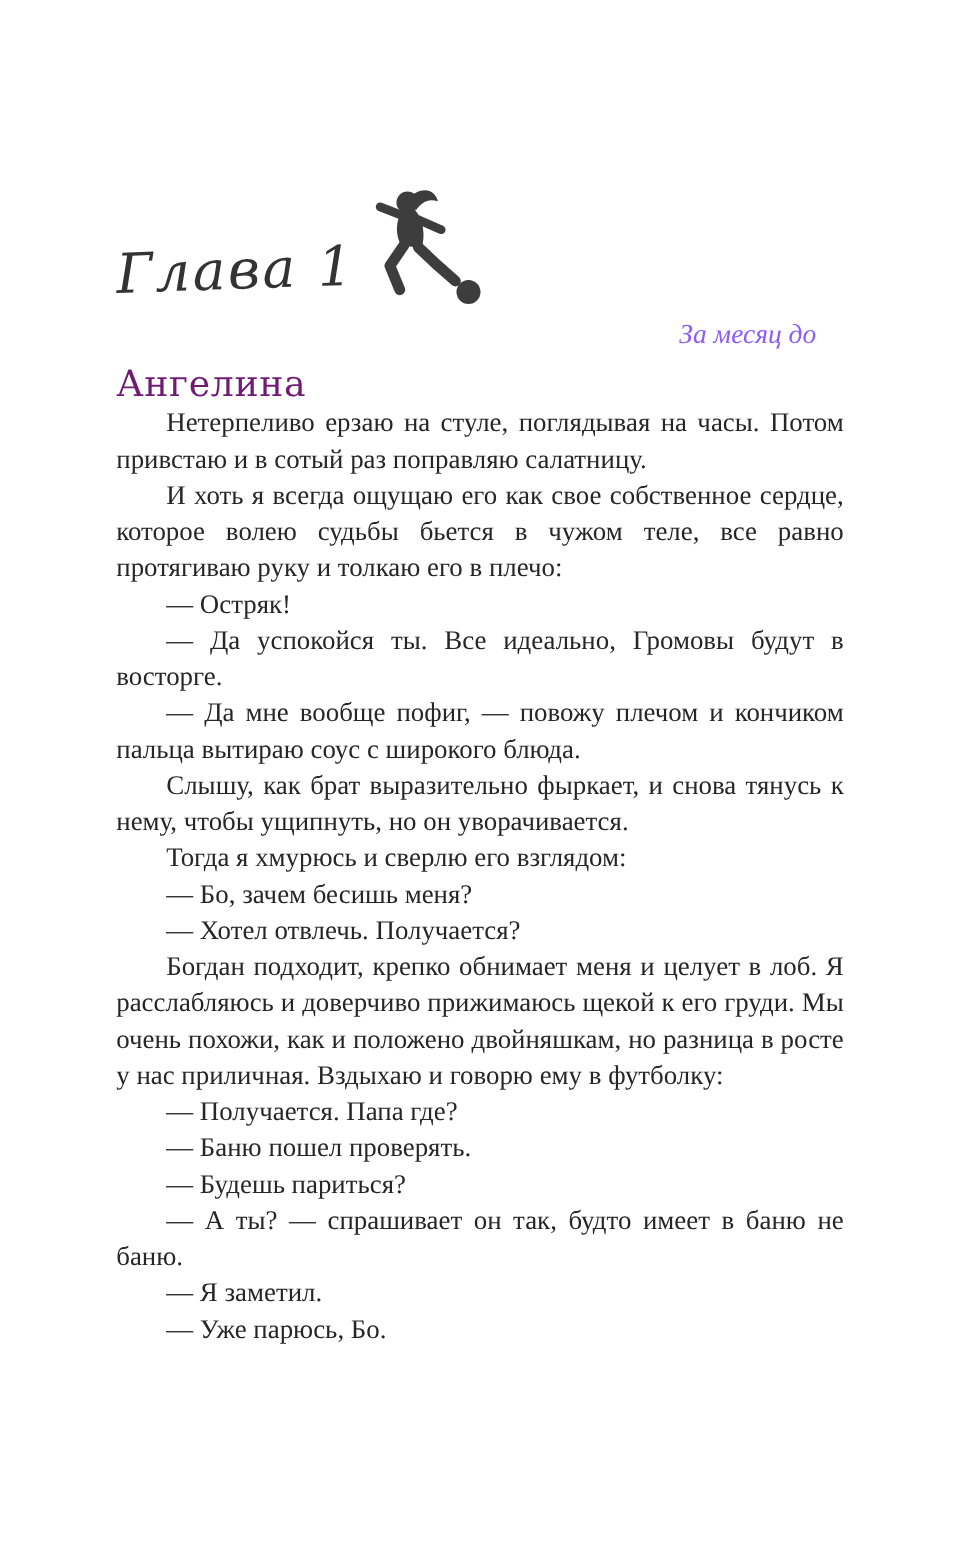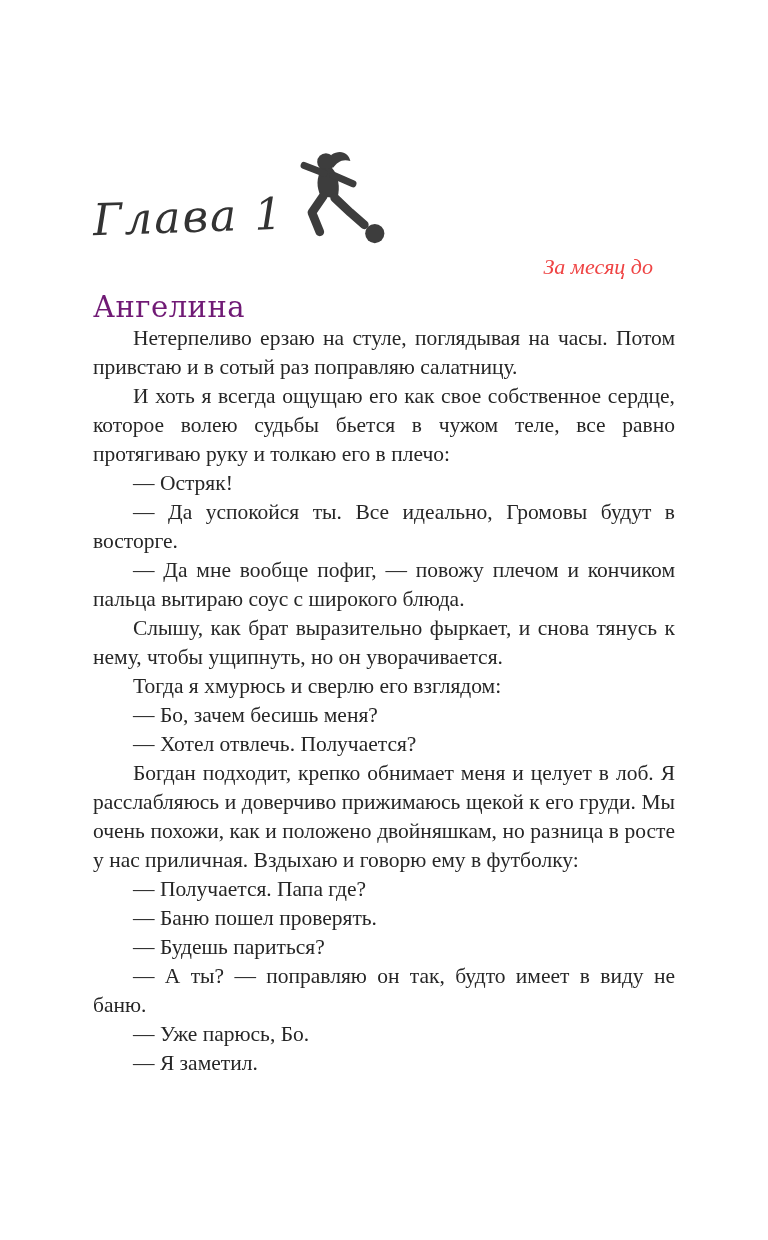--- a/index.html
+++ b/index.html
@@ -41,21 +41,21 @@
     display: inline-block;
     width: 98px;
     height: 96px;
     flex: 0 0 auto;
   }
   .epigraph {
     margin: 10px 22px 0 0;
     text-align: right;
     font-style: italic;
     font-size: 22px;
-    color: #ef4444;
+    color: #8b5cf6;
   }
   .section-heading {
     margin: 10px 0 0 0;
     font-family: "DejaVu Serif", serif;
     font-weight: 400;
     font-size: 29px;
     letter-spacing: 0.5px;
     color: #701a75;
   }
   .body-text {
@@ -113,18 +113,18 @@
       <p>— Да успокойся ты. Все идеально, Громовы будут в восторге.</p>
       <p>— Да мне вообще пофиг, — повожу плечом и кончиком пальца вытираю соус с широкого блюда.</p>
       <p>Слышу, как брат выразительно фыркает, и снова тянусь к нему, чтобы ущипнуть, но он уворачивается.</p>
       <p>Тогда я хмурюсь и сверлю его взглядом:</p>
       <p>— Бо, зачем бесишь меня?</p>
       <p>— Хотел отвлечь. Получается?</p>
       <p>Богдан подходит, крепко обнимает меня и целует в лоб. Я расслабляюсь и доверчиво прижимаюсь щекой к его груди. Мы очень похожи, как и положено двойняшкам, но разница в росте у нас приличная. Вздыхаю и говорю ему в футболку:</p>
       <p>— Получается. Папа где?</p>
       <p>— Баню пошел проверять.</p>
       <p>— Будешь париться?</p>
-      <p>— А ты? — поправляю он так, будто имеет в виду не баню.</p>
+      <p>— А ты? — спрашивает он так, будто имеет в баню не баню.</p>
+      <p>— Я заметил.</p>
       <p>— Уже парюсь, Бо.</p>
-      <p>— Я заметил.</p>
     </div>
 
 </div>
 
 </body></html>

